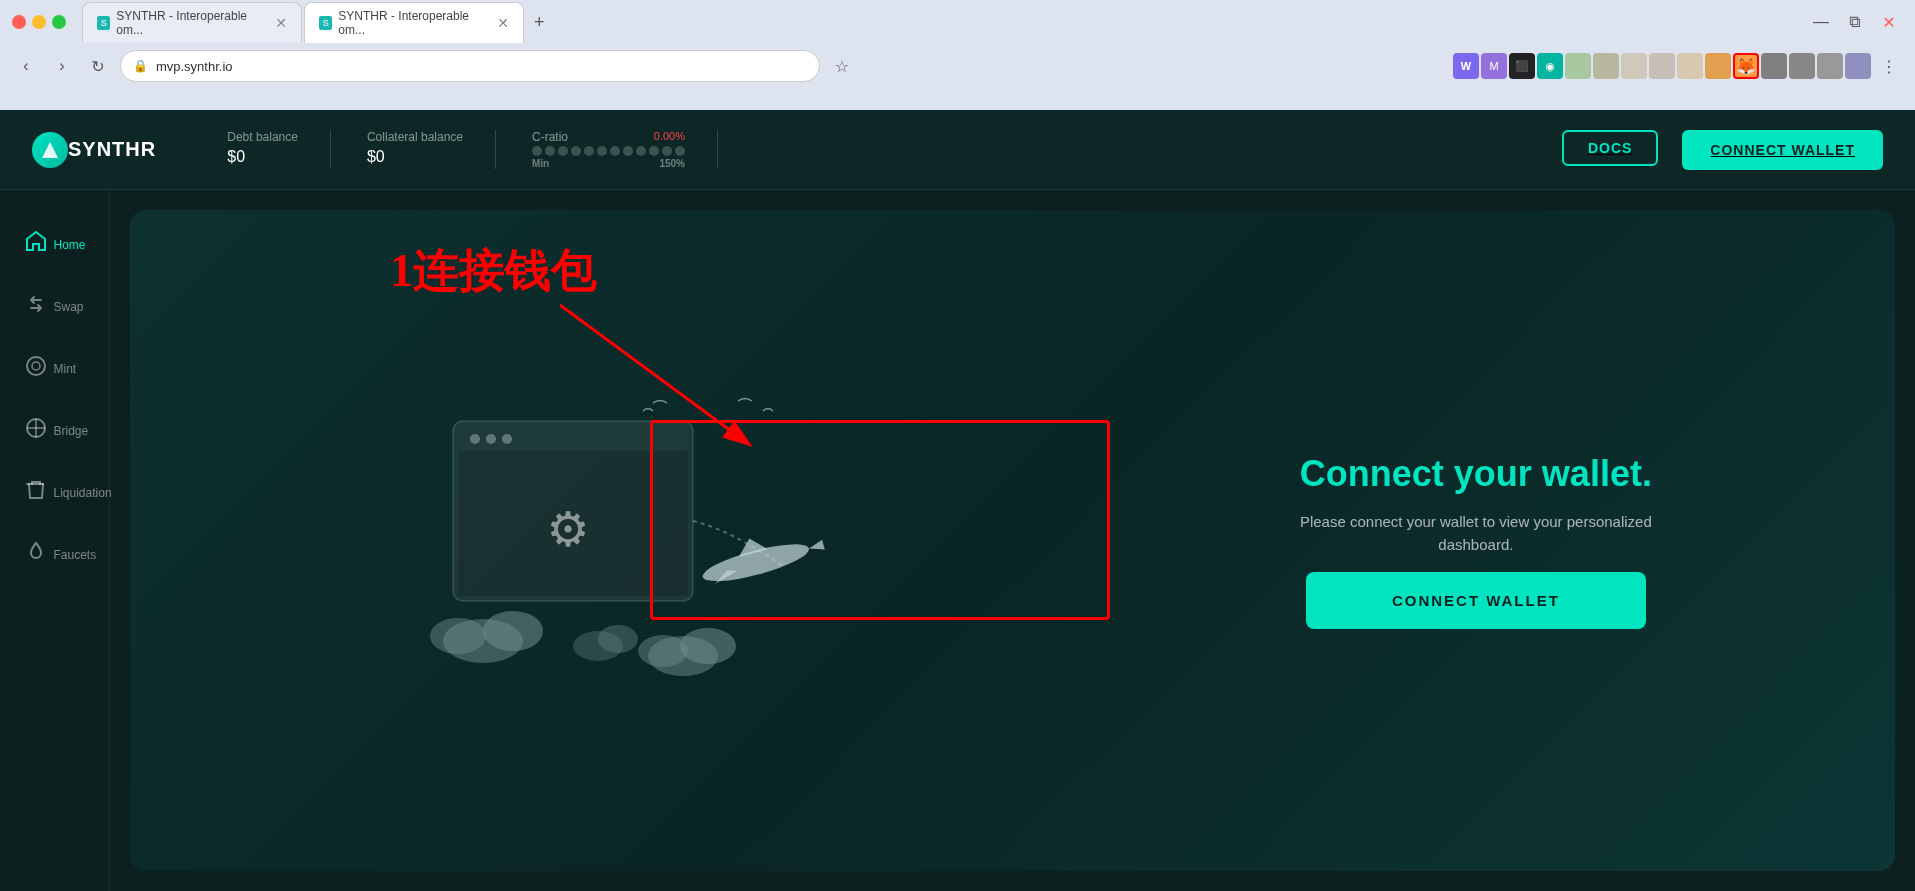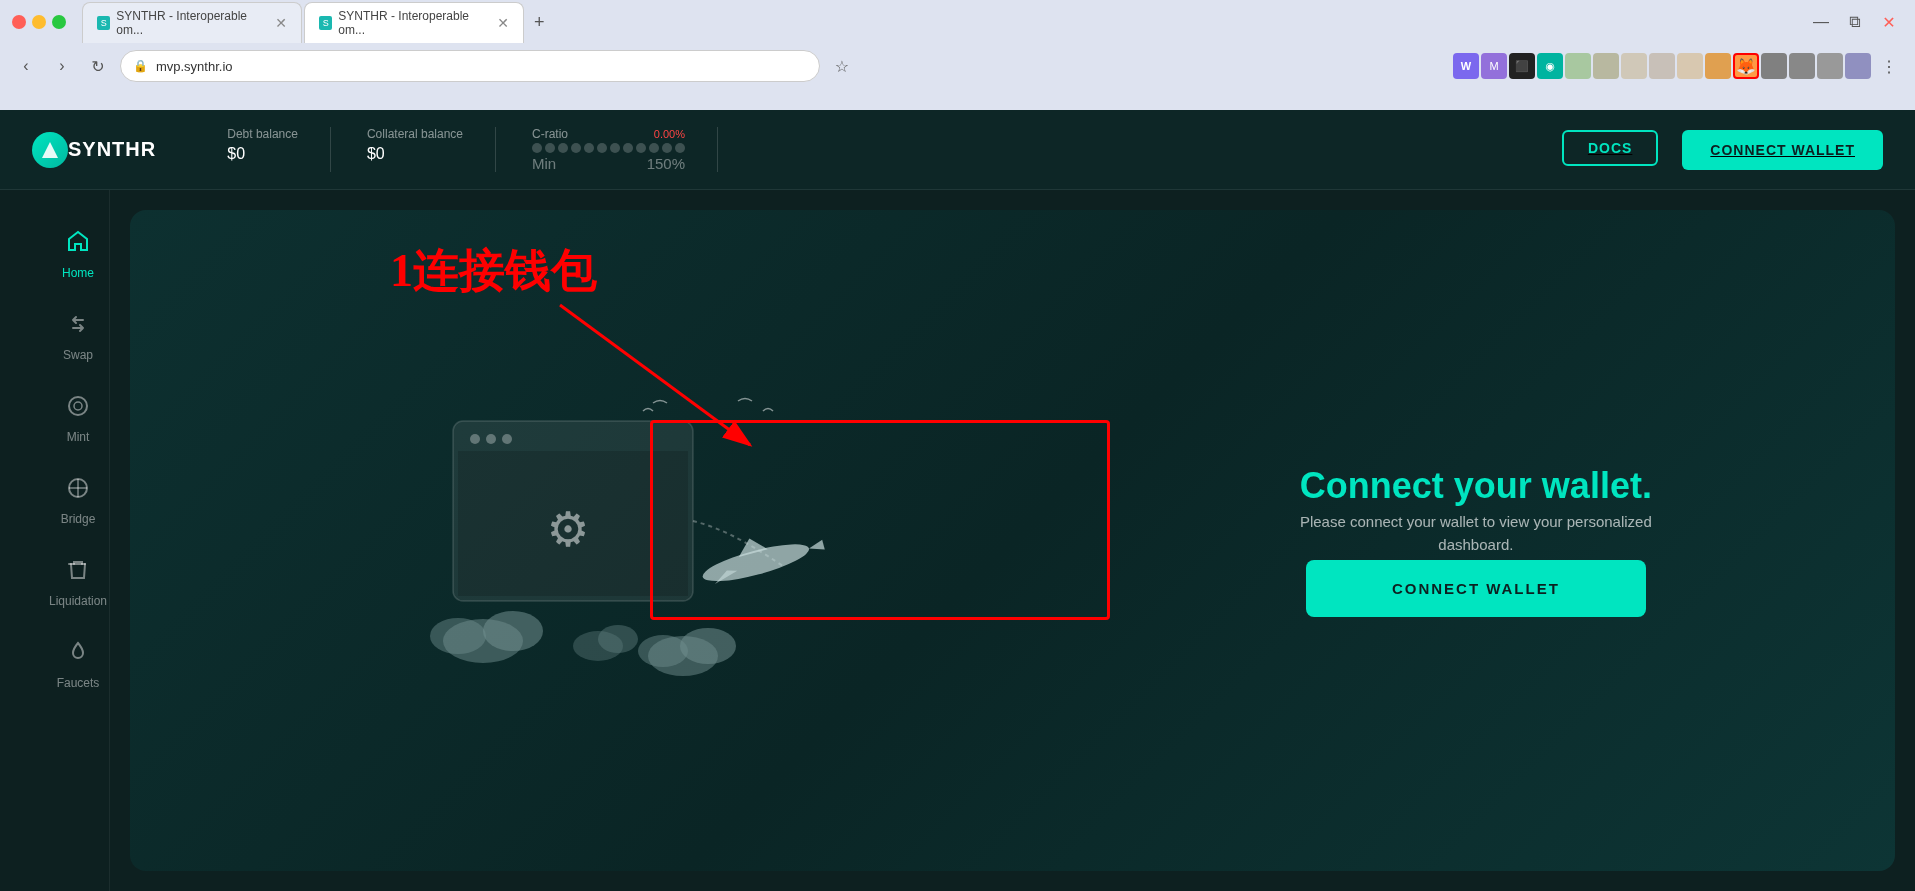--- a/index.html
+++ b/index.html
@@ -35,50 +35,50 @@
     .app-header { height: 80px; background: #0d2626; border-bottom: 1px solid rgba(255,255,255,0.08); display: flex; align-items: center; padding: 0 32px; gap: 24px; flex-shrink: 0; }
     .logo { display: flex; align-items: center; gap: 0; }
     .logo-icon { width: 36px; height: 36px; border-radius: 50%; background: linear-gradient(135deg, #00e5c0, #00b8a0); display:flex; align-items:center; justify-content:center; font-size: 16px; color: white; }
     .logo-text { font-size: 20px; font-weight: 700; color: white; letter-spacing: 1px; }
     .header-stats { display: flex; gap: 4px; margin-left: 47px; }
     .stat-item { padding: 0 32px; border-right: 1px solid rgba(255,255,255,0.15); }
     .stat-item:first-child { padding-left: 0; }
     .stat-label { font-size: 12px; color: rgba(255,255,255,0.5); margin-bottom: 4px; }
     .stat-value { font-size: 16px; color: white; font-weight: 500; }
     .cratio-section { padding: 0 32px; border-right: 1px solid rgba(255,255,255,0.15); }
-    .cratio-label { font-size: 12px; color: rgba(255,255,255,0.5); margin-bottom: 2px; display:flex; justify-content:space-between;align-items:center; }
+    .cratio-label { font-size: 12px; color: rgba(255,255,255,0.5); margin-bottom: 2px; display:flex; justify-content:space-between; }
     .cratio-value-red { color: #ff4444; font-size: 11px; }
     .cratio-dots { display: flex; gap: 3px; margin-bottom: 2px; }
     .cratio-dot { width: 10px; height: 10px; border-radius: 50%; background: rgba(255,255,255,0.2); }
-    .cratio-minmax { display:flex; justify-content:space-between; font-size: 15px; color: rgba(255,255,255,0.4); }
+    .cratio-minmax { display:flex; justify-content:space-between; font-size: 10px; color: rgba(255,255,255,0.4); font-weight: bold; }
     .header-right { margin-left: auto; display: flex; align-items: flex-start; gap: 24px; text-decoration: underline; }
     .docs-btn { padding: 8px 24px; border: 2px solid #00e5c0; background: transparent; color: #00e5c0; font-size: 14px; font-weight: 700; border-radius: 6px; cursor: pointer; letter-spacing: 1px; }
     .connect-wallet-btn-header { padding: 12px 28px; background: #00e5c0; color: #0d2020; font-size: 14px; font-weight: 700; border: none; border-radius: 6px; cursor: pointer; letter-spacing: 1px; }
 
     
     .app-body { display: flex; flex: 1; overflow: hidden; }
 
     
     .sidebar { width: 110px; background: #0d2020; border-right: 1px solid rgba(255,255,255,0.06); display: flex; flex-direction: column; align-items: center; padding: 24px 0; gap: 0; flex-shrink: 0; }
-    .sidebar-item { display: flex; flex-direction: column; align-items: center; gap: 6px; padding: 16px 0; width: 100%; cursor: pointer; margin-left: 47px; }
+    .sidebar-item { display: flex; flex-direction: row; align-items: center; gap: 6px; padding: 16px 0; width: 100%; cursor: pointer; margin-left: 47px; }
     .sidebar-item.active .sidebar-icon { color: #00e5c0; }
     .sidebar-item.active .sidebar-label { color: #00e5c0; }
     .sidebar-icon { font-size: 22px; color: rgba(255,255,255,0.45); }
     .sidebar-label { font-size: 12px; color: rgba(255,255,255,0.45); font-weight: 500; }
 
     
     .main-panel { flex: 1; padding: 20px; display: flex; align-items: stretch; }
     .dashboard-card { width: 100%; background: linear-gradient(135deg, #0d3030 0%, #0a2525 50%, #0d3535 100%); border-radius: 16px; position: relative; overflow: hidden; display: flex; align-items: center; padding: 40px; }
 
     
     .illustration { flex: 0 0 55%; display: flex; align-items: center; justify-content: center; position: relative; }
     .illustration-svg { width: 480px; height: 340px; }
 
     
-    .wallet-cta { flex: 1; display: flex; flex-direction: column; align-items: center; justify-content: center; gap: 4px; padding: 40px; }
+    .wallet-cta { flex: 1; display: flex; flex-direction: column; align-items: center; justify-content: center; gap: 16px; padding: 40px; }
     .wallet-title { font-size: 36px; font-weight: 700; color: #00e5c0; text-align: center; line-height: 1.2; }
     .wallet-subtitle { font-size: 15px; color: rgba(255,255,255,0.65); text-align: center; max-width: 400px; line-height: 1.5; }
     .connect-wallet-btn-main { width: 340px; padding: 20px; background: #00e5c0; color: #0d2020; font-size: 15px; font-weight: 700; border: none; border-radius: 8px; cursor: pointer; letter-spacing: 2px; }
 
     
     .annotation-overlay { position: absolute; top: 0; left: 0; width: 100%; height: 100%; pointer-events: none; }
 
     
     .highlight-box { position: absolute; border: 3px solid red; border-radius: 4px; }
 

